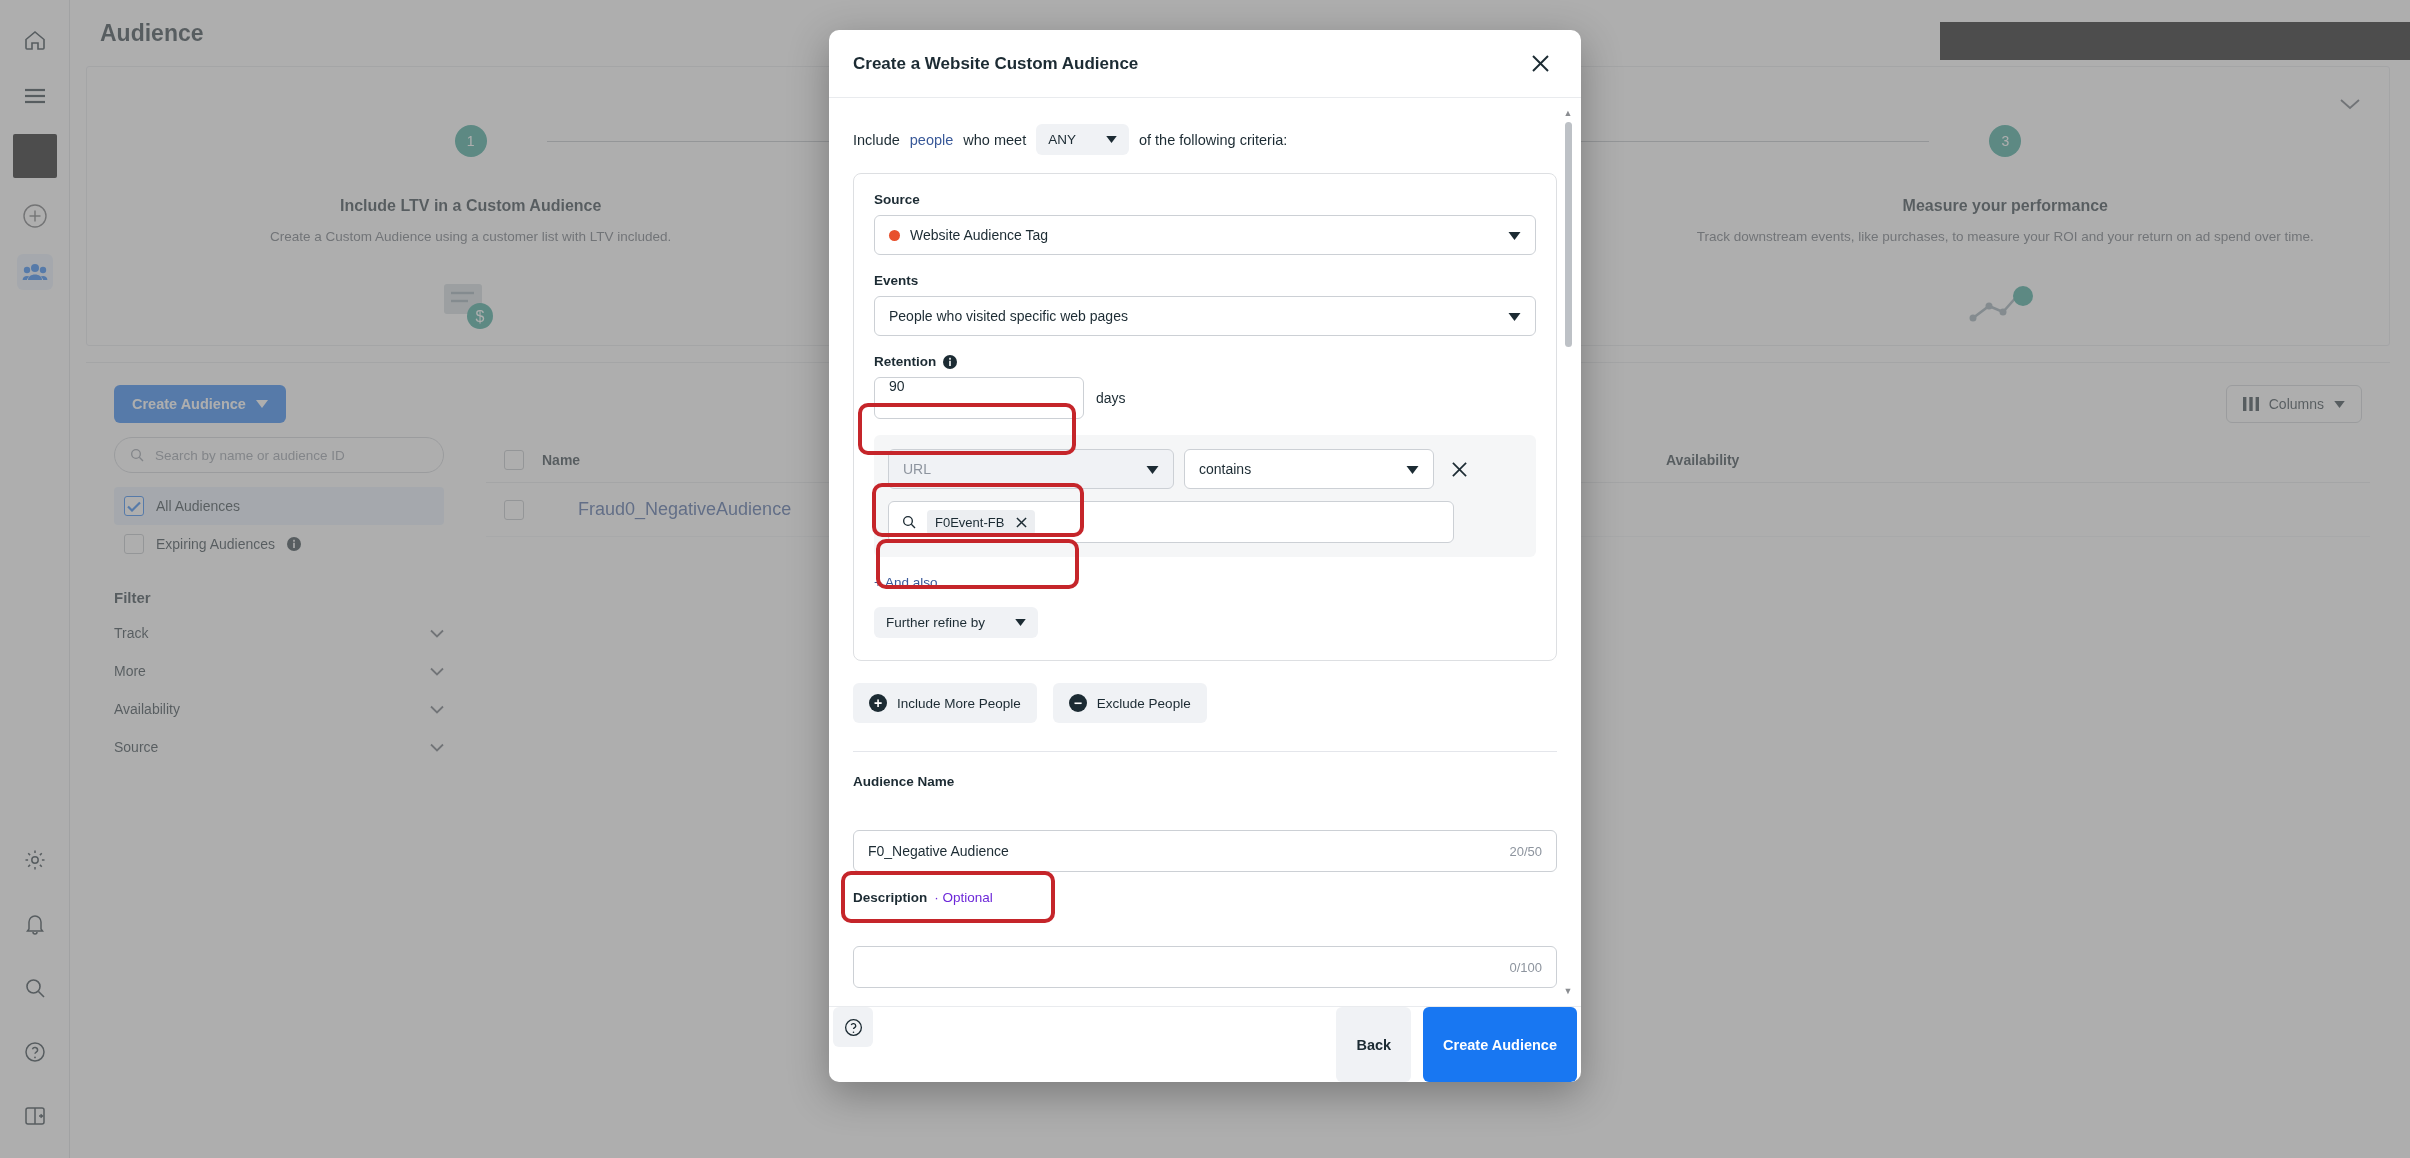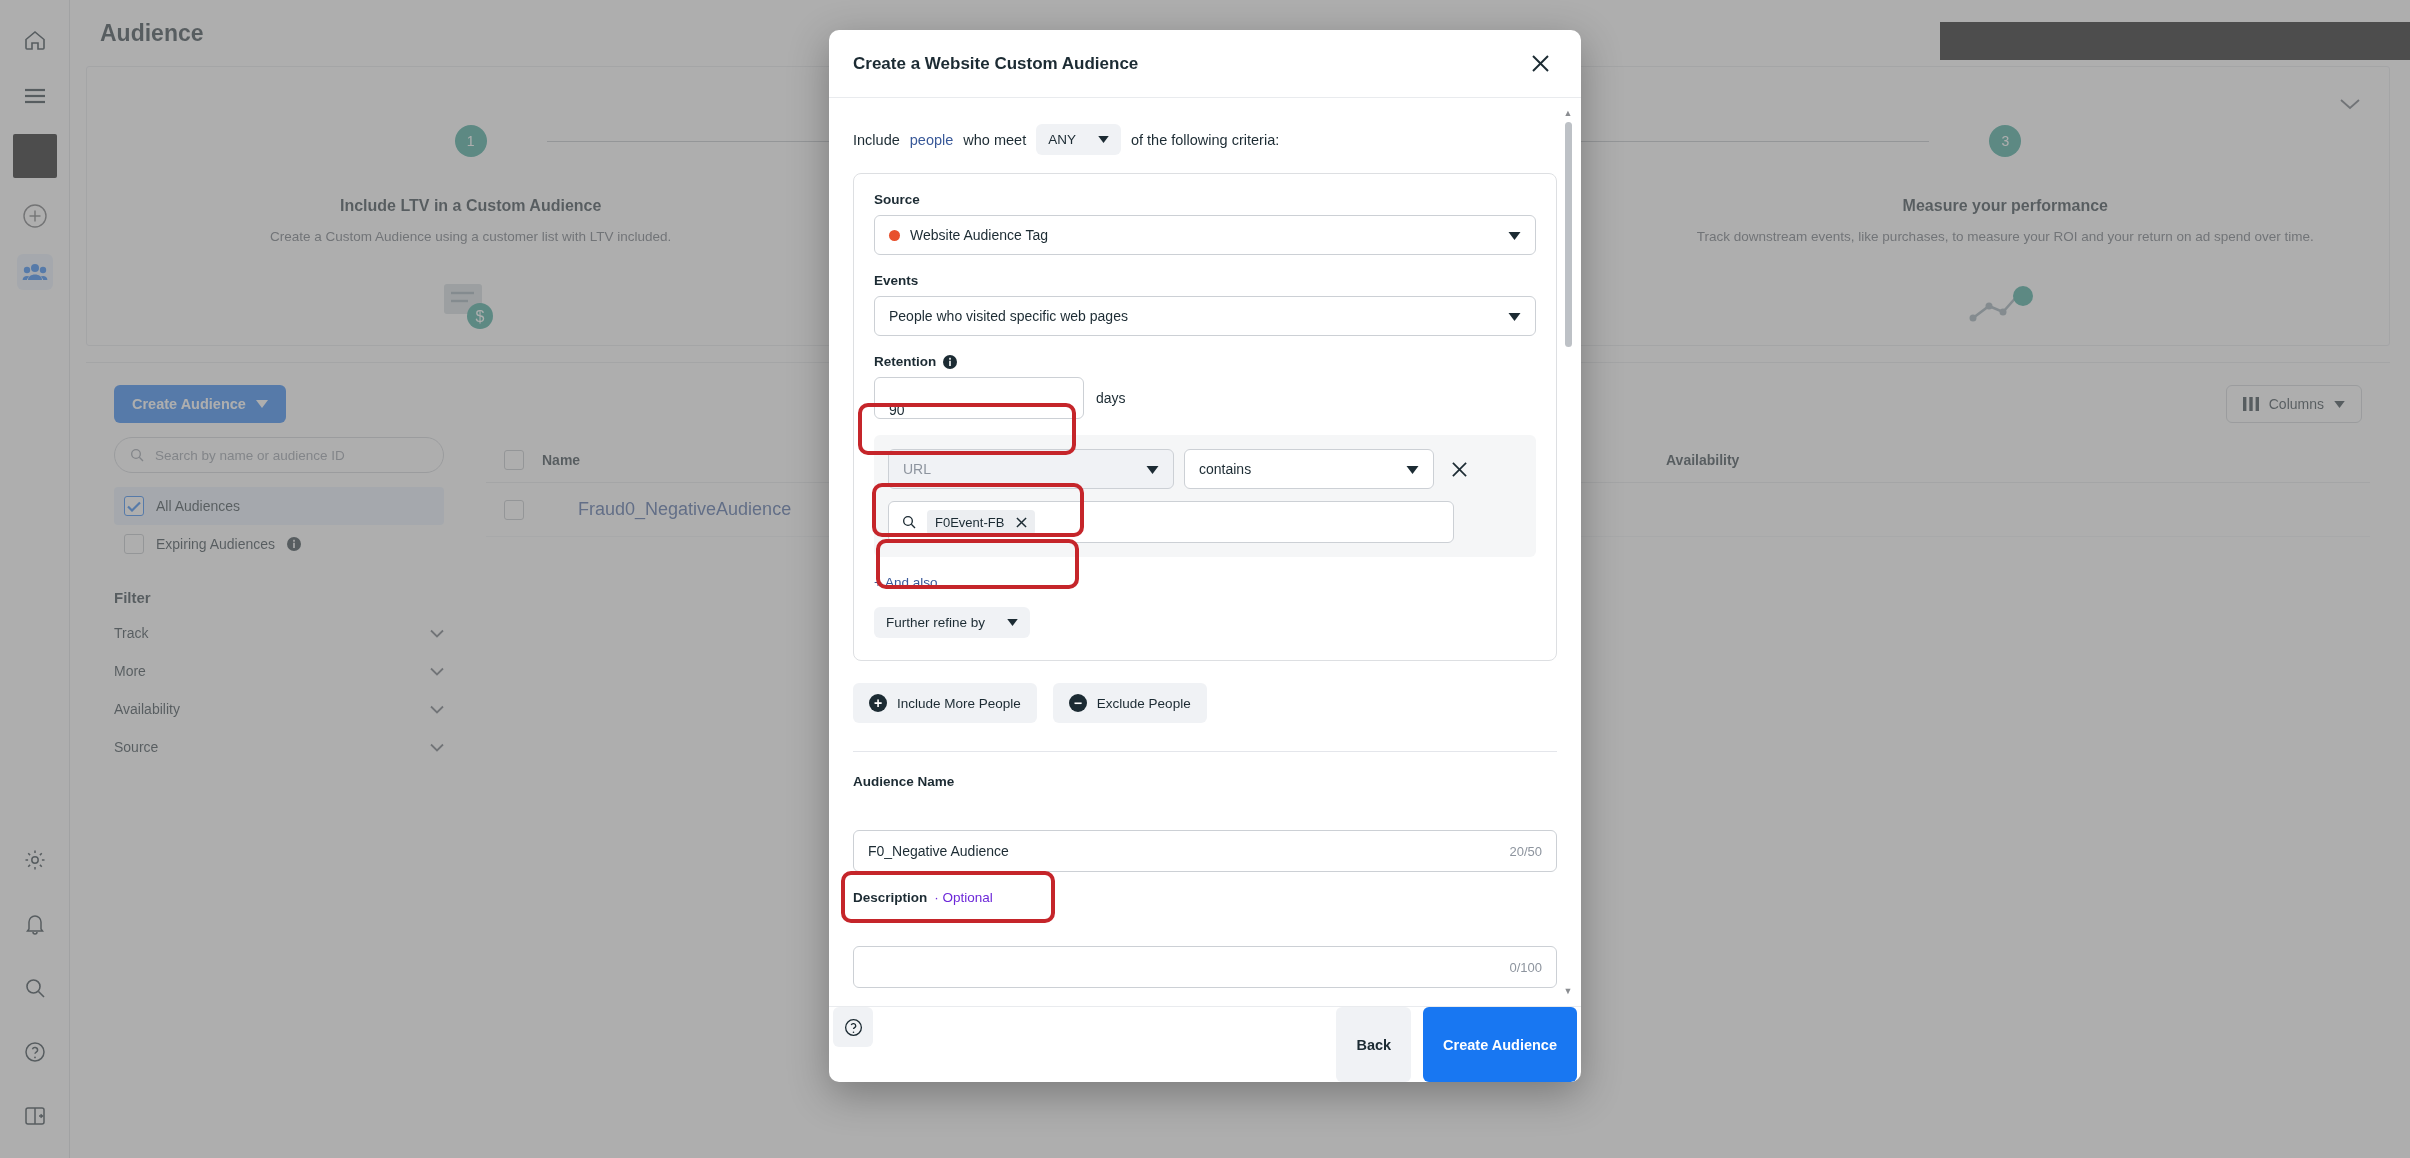--- a/index.html
+++ b/index.html
@@ -109,38 +109,38 @@
   .scroll-pane { position: absolute; left: 24px; right: 24px; top: 0; bottom: 0; overflow: hidden; }
   .scrollbar { position: absolute; right: 8px; top: 10px; bottom: 10px; width: 10px; }
   .sb-track { position: absolute; inset: 0; }
   .sb-thumb { position: absolute; left: 2px; width: 7px; top: 14px; height: 225px; background: #bdc1c6; border-radius: 4px; }
   .sb-arrow { position: absolute; left: 0; width: 10px; height: 10px; color: #8a8d91; display: flex; align-items: center; justify-content: center; font-size: 9px; }
   .sb-up { top: 0; } .sb-down { bottom: 0; }
 
   .criteria-line { display: flex; align-items: center; gap: 10px; font-size: 14.5px; color: #1c2b33; padding: 26px 0 18px 0; }
   .link { color: #385898; }
   .pill {
-    background: #f0f2f5; border-radius: 6px; padding: 8px 12px; display: inline-flex; align-items: center; gap: 22px;
+    background: #f0f2f5; border-radius: 6px; padding: 8px 12px; display: inline-flex; align-items: center; gap: 30px;
     font-size: 13.5px; color: #1c2b33; cursor: pointer;
   }
 
   .card { border: 1px solid #dddfe2; border-radius: 8px; padding: 18px 20px 22px 20px; }
   .lbl { font-size: 13.5px; font-weight: bold; color: #1c2b33; margin-bottom: 8px; display: flex; align-items: center; gap: 7px; }
   .select {
     height: 40px; border: 1px solid #ccd0d5; border-radius: 6px; background: #fff;
     display: flex; align-items: center; padding: 0 14px; font-size: 14px; color: #1c2b33; cursor: pointer;
   }
   .select .caret { margin-left: auto; color: #1c2b33; }
   .dot { width: 11px; height: 11px; border-radius: 50%; background: #e8512e; margin-right: 10px; flex: none; }
   .mb18 { margin-bottom: 18px; }
 
   .retention-row { display: flex; align-items: center; gap: 12px; }
   .num-input {
     width: 210px; height: 42px; border: 1px solid #ccd0d5; border-radius: 6px; background: #fff;
-    display: flex; align-items: flex-end; padding: 0 14px; font-size: 14px; color: #1c2b33;
+    display: flex; align-items: flex-start; padding: 0 14px; font-size: 14px; color: #1c2b33;
   }
   .days { font-size: 14px; color: #1c2b33; }
 
   .rule-block { background: #f5f6f7; border-radius: 6px; padding: 14px 14px; margin-top: 16px; }
   .rule-row { display: flex; align-items: center; gap: 10px; }
   .sel-url {
     width: 286px; height: 40px; border: 1px solid #ccd0d5; border-radius: 6px; background: #f0f2f5;
     display: flex; align-items: center; padding: 0 14px; font-size: 14px; color: #9197a3; cursor: pointer;
   }
   .sel-op {

